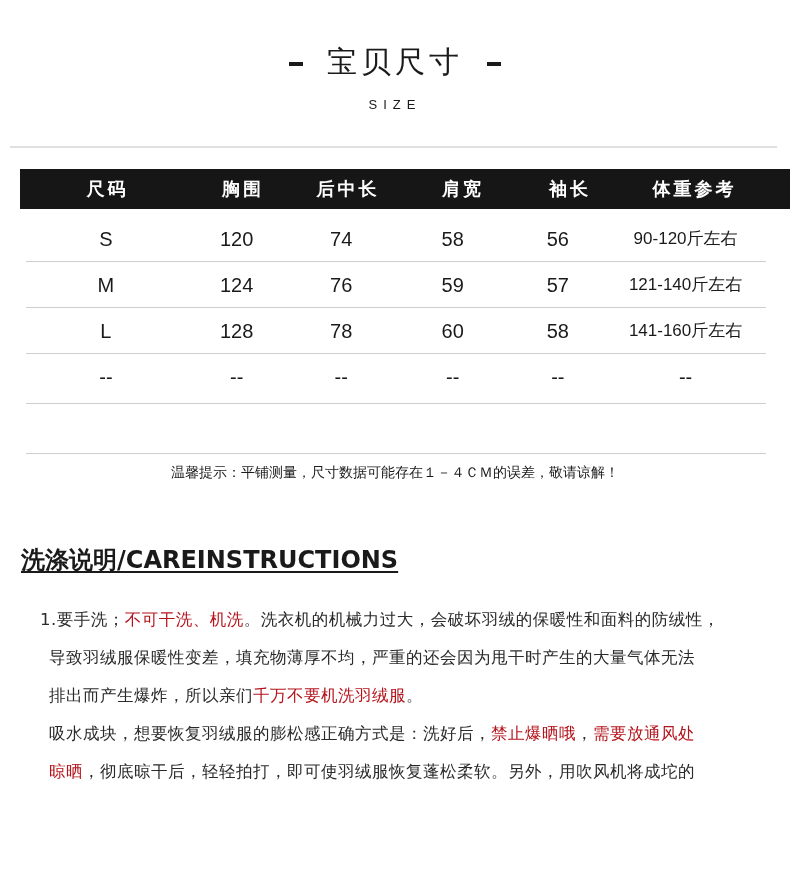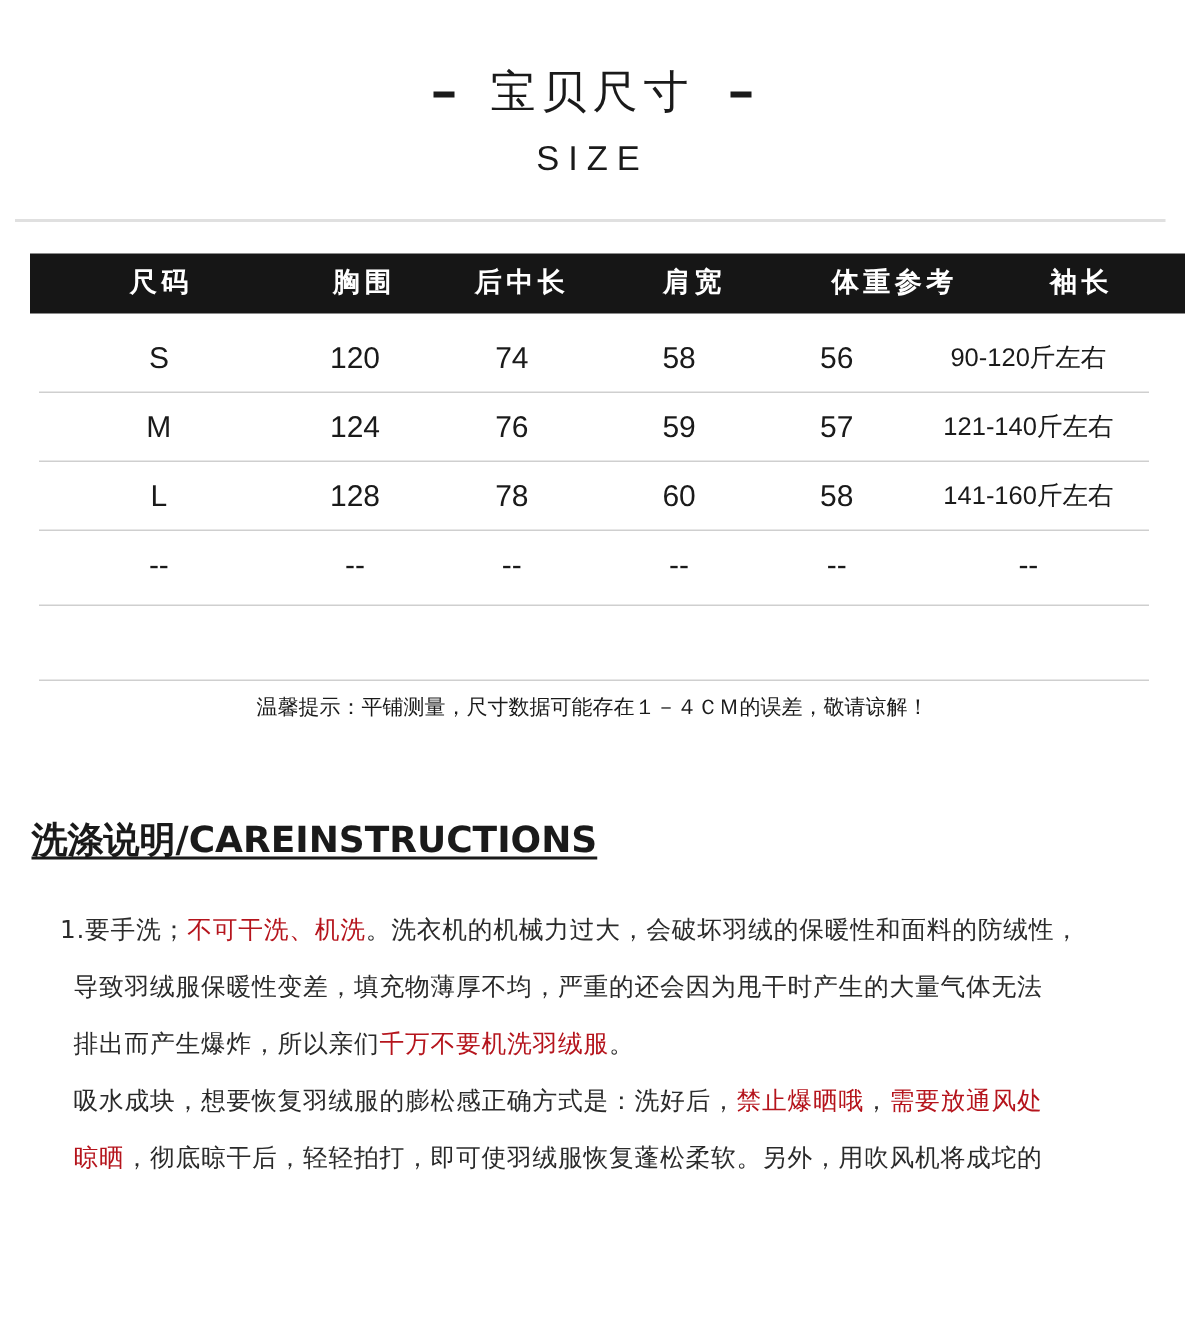--- a/index.html
+++ b/index.html
@@ -7,21 +7,21 @@
       width: 790px; height: 879px; position: relative; overflow: hidden;
       font-family: "DejaVu Sans", "Liberation Sans", sans-serif; color: #222;
     }
     .title {
       position: absolute; top: 40px; left: 0; width: 790px; text-align: center;
       font-size: 30px; color: #1a1a1a; letter-spacing: 4px; line-height: 44px;
     }
     .title .dash { display: inline-block; width: 14px; height: 4px; background: #1a1a1a; vertical-align: middle; margin: 0 24px; }
     .subtitle {
       position: absolute; top: 92px; left: 0; width: 790px; text-align: center;
-      font-size: 23px; letter-spacing: 6px; color: #1a1a1a; line-height: 26px;
+      font-size: 13px; letter-spacing: 6px; color: #1a1a1a; line-height: 26px;
       font-family: "Liberation Sans", sans-serif;
     }
     .top-rule { position: absolute; top: 146px; left: 10px; width: 767px; height: 2px; background: #e0e0e0; }
 
     .table-head {
       position: absolute; top: 169px; left: 20px; width: 770px; height: 40px;
       background: #161616; display: flex;
     }
     .table-head .th {
       color: #fff; font-size: 18px; font-weight: bold; line-height: 40px; text-align: center;
@@ -63,22 +63,22 @@
   <span class="dash"></span><span>宝贝尺寸</span><span class="dash"></span>
 </div>
 <div class="subtitle">SIZE</div>
 <div class="top-rule"></div>
 
 <div class="table-head">
   <div class="th c0">尺码</div>
   <div class="th c1">胸围</div>
   <div class="th c2">后中长</div>
   <div class="th c3">肩宽</div>
+  <div class="th c4">袖长</div>
   <div class="th c5">体重参考</div>
-  <div class="th c4">袖长</div>
 </div>
 
 <div class="rows">
   <div class="row">
     <div class="td c0">S</div>
     <div class="td c1">120</div>
     <div class="td c2">74</div>
     <div class="td c3">58</div>
     <div class="td c4">56</div>
     <div class="td c5 w">90-120斤左右</div>

